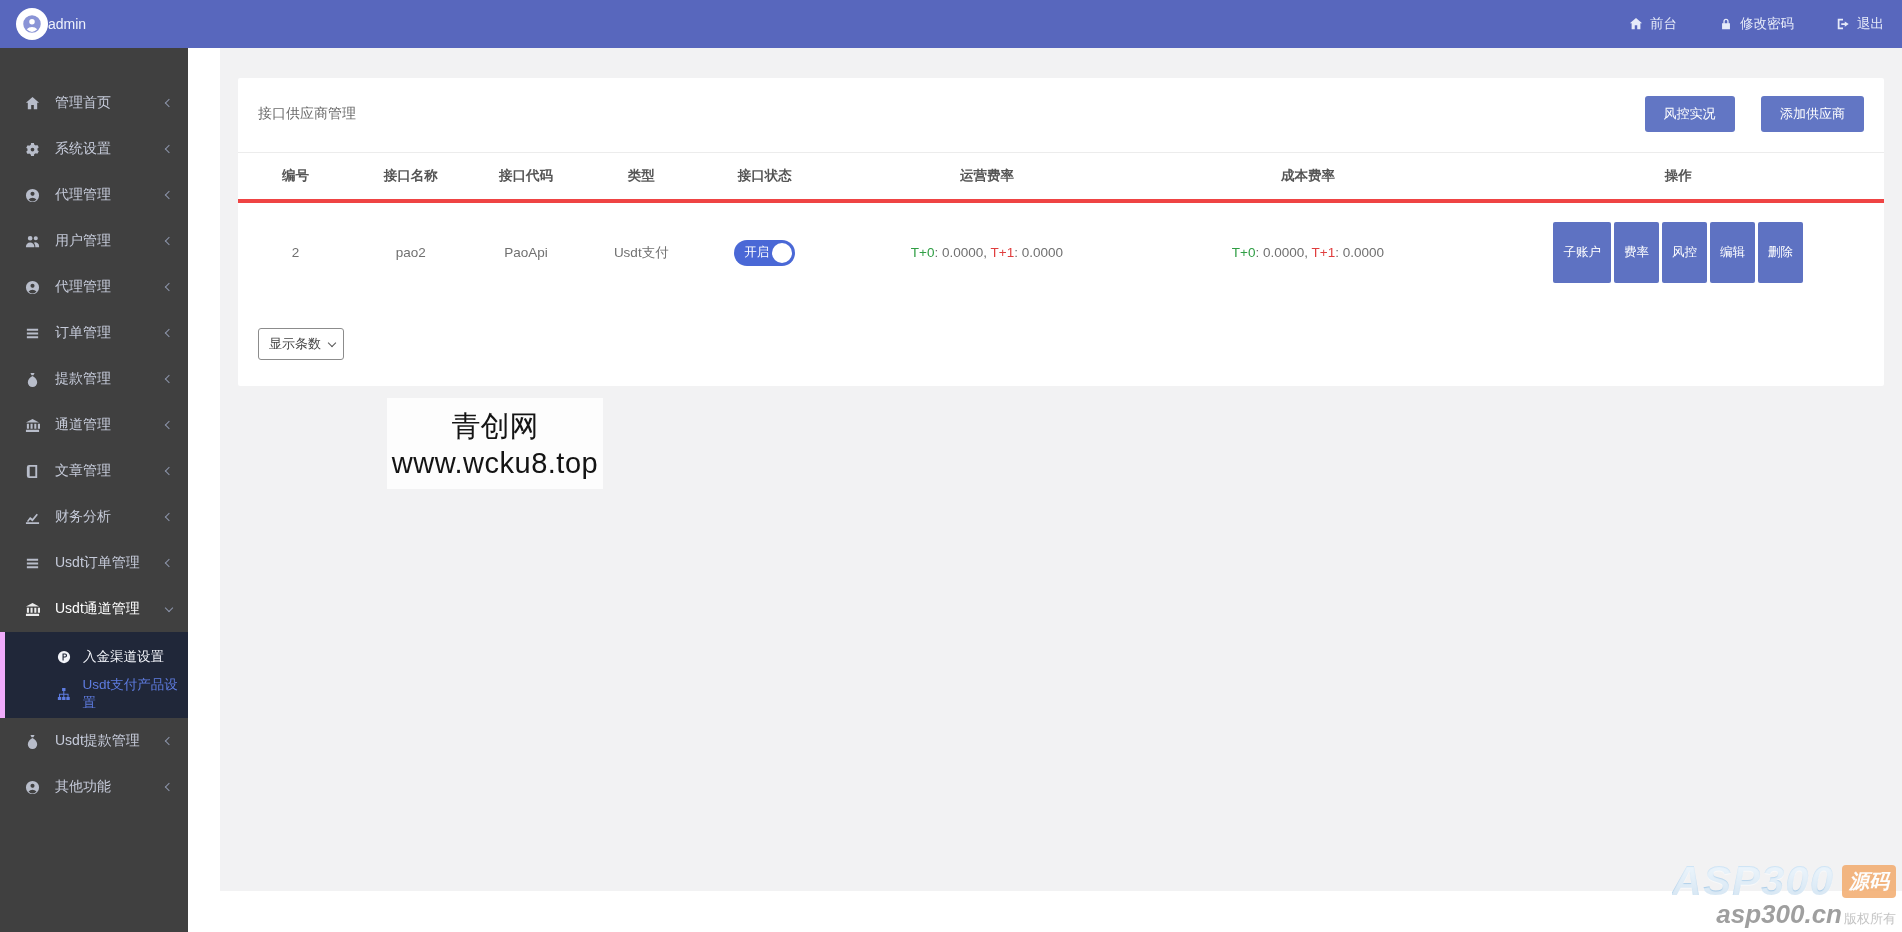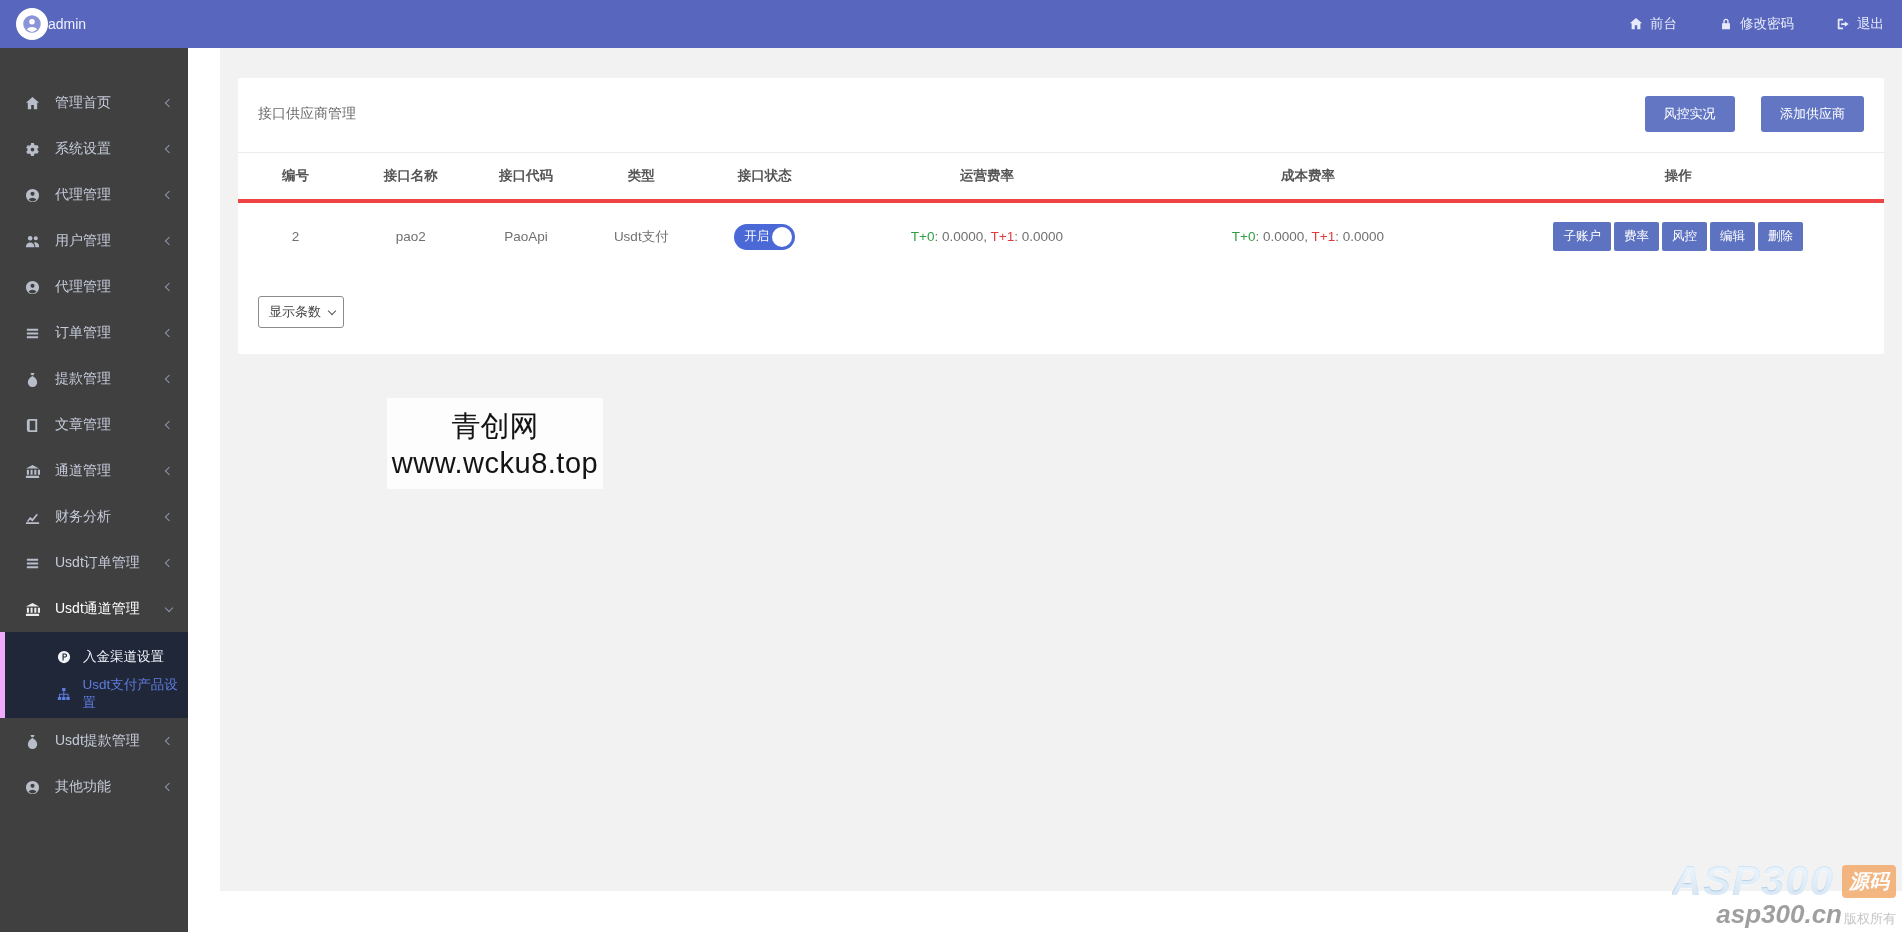--- a/index.html
+++ b/index.html
@@ -40,21 +40,21 @@
   table { width:100%; border-collapse:collapse; }
   th { font-size:13.5px; color:#555; font-weight:bold; padding:14px 6px; border-top:1px solid #ececec; border-bottom:4px solid #ef4444; text-align:center; }
   td { font-size:13.5px; color:#707070; padding:19px 6px; text-align:center; }
   .g { color:#2f9e44; }
   .r { color:#e03e3e; }
 
   .toggle { display:inline-flex; align-items:center; background:#4a68d6; border-radius:14px; height:26px; padding:0 3px 0 10px; cursor:pointer; }
   .toggle em { font-style:normal; color:#fff; font-size:12.5px; }
   .knob { width:20px; height:20px; background:#fff; border-radius:50%; margin-left:3px; }
 
-  .abtn { background:#5e72c2; color:#fff; border:none; font-size:12.5px; padding:6px 10px; margin:0 1.5px; border-radius:2px; cursor:pointer; font-family:inherit; }
+  .abtn { background:#5e72c2; color:#fff; border:none; font-size:12.5px; padding:22px 10px; margin:0 1.5px; border-radius:2px; cursor:pointer; font-family:inherit; }
 
   .select { display:inline-flex; align-items:center; border:1px solid #8c8c8c; border-radius:3px; background:#fff; margin:26px 0 0 20px; padding:6px 8px 6px 10px; font-size:13px; color:#444; cursor:pointer; }
   .sel-arrow { width:6px; height:6px; border:solid #555; border-width:0 1.5px 1.5px 0; transform:rotate(45deg); margin:-2px 0 0 8px; }
 
   
   .wm-box { position:absolute; left:387px; top:398px; width:216px; height:91px; background:#fdfdfd; display:flex; flex-direction:column; align-items:center; justify-content:center; z-index:10; }
   .wm-line1 { font-size:29px; color:#141414; }
   .wm-line2 { font-size:29px; color:#141414; letter-spacing:.5px; }
 
   .asp { position:absolute; right:6px; bottom:2px; text-align:right; z-index:15; }
@@ -187,30 +187,30 @@
   </div>
   <div class="menu-item">
     <svg class="ic">
         <use href="#i-bag"></use>
       </svg>
     <span class="ml">提款管理</span>
     <i class="chev"></i>
   </div>
   <div class="menu-item">
     <svg class="ic">
+        <use href="#i-bank"></use>
+      </svg>
+    <span class="ml">通道管理</span>
+    <i class="chev"></i>
+  </div>
+  <div class="menu-item">
+    <svg class="ic">
         <use href="#i-book"></use>
       </svg>
     <span class="ml">文章管理</span>
-    <i class="chev"></i>
-  </div>
-  <div class="menu-item">
-    <svg class="ic">
-        <use href="#i-bank"></use>
-      </svg>
-    <span class="ml">通道管理</span>
     <i class="chev"></i>
   </div>
   <div class="menu-item">
     <svg class="ic">
         <use href="#i-chart"></use>
       </svg>
     <span class="ml">财务分析</span>
     <i class="chev"></i>
   </div>
   <div class="menu-item">

